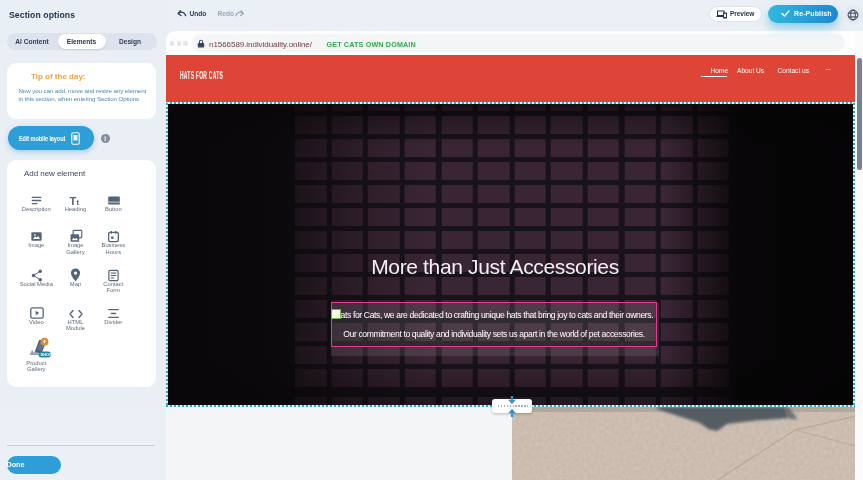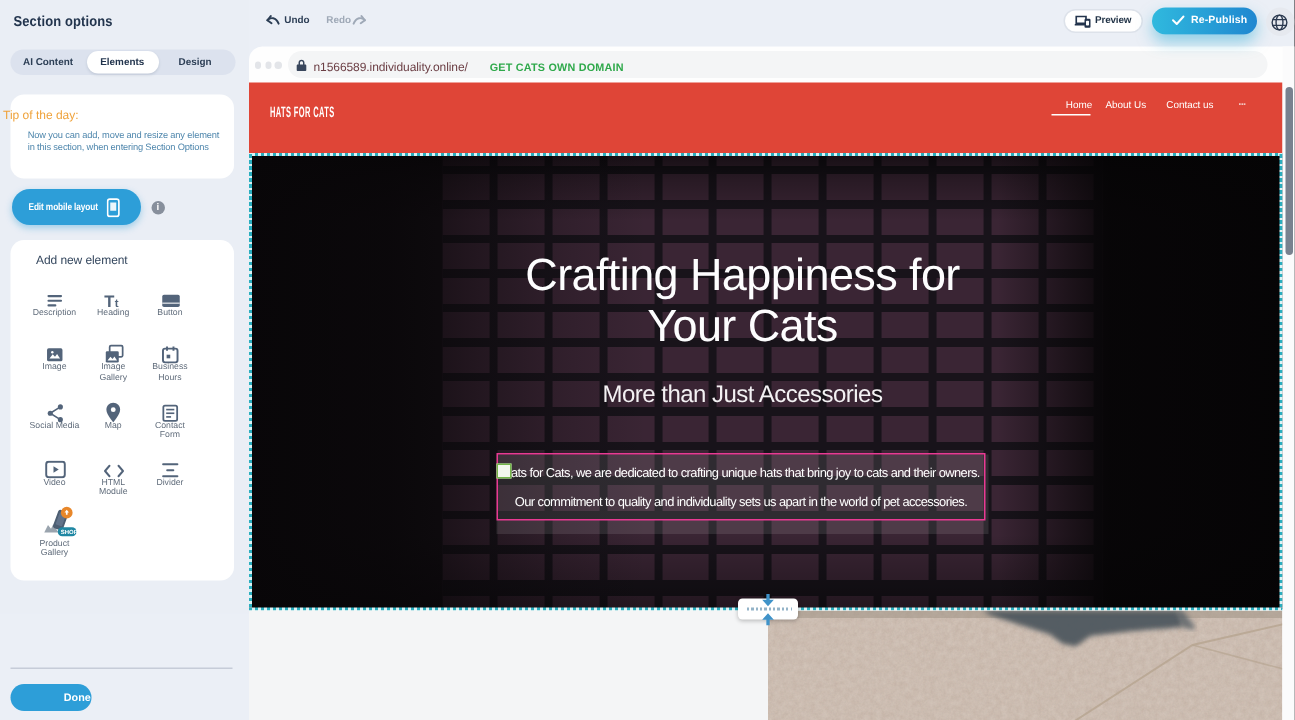--- a/index.html
+++ b/index.html
@@ -41,22 +41,21 @@
       repeating-linear-gradient(0deg, #18131a 0 5.5px, transparent 5.5px 23px);
     background-position:-5.3px -14px, 0 -14px;"></div>
 
   <div class="a" style="left:0;top:0;width:689px;height:304px;
     background:
       linear-gradient(90deg, rgba(8,6,8,.96) 0px, rgba(8,6,8,.8) 95px, rgba(8,6,8,.5) 145px, rgba(8,6,8,.18) 210px, rgba(8,6,8,0) 265px),
       linear-gradient(270deg, rgba(5,4,5,.95) 0px, rgba(5,4,5,.85) 115px, rgba(5,4,5,0) 190px),
       linear-gradient(180deg, rgba(0,0,0,.62) 0px, rgba(0,0,0,.3) 18px, rgba(0,0,0,0) 45px),
       linear-gradient(0deg, rgba(0,0,0,.4) 0px, rgba(0,0,0,0) 50px);"></div>
 
-  <div class="a" style="left:165px;top:65px;width:328px;text-align:center;color:#fdfdfe;font-size:30px;line-height:34.4px;letter-spacing:-.4px;font-weight:400">Crafting Happiness for Your&nbsp;Cats</div>
-  <div class="a" style="left:165px;top:153px;width:328px;text-align:center;color:#f3f1f3;font-size:16px;letter-spacing:-.35px">More than Just Accessories</div>
+  <div class="a" style="left:165px;top:153px;width:328px;text-align:center;color:#f3f1f3;font-size:21px;letter-spacing:-.35px">More than Just Accessories</div>
 
   <div class="a" style="left:165px;top:201px;width:328px;height:53px;background:rgba(255,255,255,.1)"></div>
 
   <div class="a" style="left:164.5px;top:200px;width:326px;height:45px;border:1.5px solid #e93a93"></div>
   <div class="a" style="left:328px;top:204px;width:0;height:0">
       <div style="position:absolute;left:0;top:0;transform:translateX(-50%);text-align:center;white-space:nowrap;color:#fff;font-size:8.6px;line-height:19px;letter-spacing:-.38px">Hats for Cats, we are dedicated to crafting unique hats that bring joy to cats and their owners.<br>Our commitment to quality and individuality sets us apart in the world of pet accessories.</div>
     </div>
 
   <div class="a" style="left:165px;top:207px;width:10px;height:10px;background:#f2f7ee;border:1.5px solid #74b64a"></div>
 </div>
@@ -140,21 +139,21 @@
 <div class="a" id="sidebar" style="left:0;top:0;width:166px;height:409px;background:#eaeef5">
   <div class="a" style="left:9px;top:9px;font-size:9.6px;font-weight:bold;color:#22344d;letter-spacing:.1px;transform:scaleX(.9);transform-origin:left center;white-space:nowrap">Section options</div>
 
   <div class="a" style="left:7px;top:32.5px;width:150px;height:17px;background:#dce2ee;border-radius:8.5px"></div>
   <div class="a" style="left:57.5px;top:33.5px;width:48px;height:15px;background:#fff;border-radius:7.5px;box-shadow:0 1px 2px rgba(40,60,90,.15)"></div>
   <div class="a" style="left:7px;top:38px;width:50px;text-align:center;font-size:6.6px;font-weight:bold;color:#2c3e55">AI Content</div>
   <div class="a" style="left:57.5px;top:38px;width:48px;text-align:center;font-size:6.6px;font-weight:bold;color:#22344d">Elements</div>
   <div class="a" style="left:105px;top:38px;width:50px;text-align:center;font-size:6.6px;font-weight:bold;color:#2c3e55">Design</div>
 
   <div class="a" style="left:7px;top:62.5px;width:149px;height:56px;background:#fff;border-radius:9px"></div>
-  <div class="a" style="left:2px;top:72px;font-size:8px;font-weight:normal;color:#efa23a">Tip of the day:</div>
+  <div class="a" style="left:31px;top:72px;font-size:8px;font-weight:bold;color:#efa23a">Tip of the day:</div>
   <div class="a" style="left:18.5px;top:87px;font-size:6.2px;line-height:7.7px;color:#4e86ac;letter-spacing:-.1px;white-space:nowrap">Now you can add, move and resize any element<br>in this section, when entering Section Options</div>
 
   <div class="a" style="left:7.5px;top:126px;width:86px;height:24px;background:#2d9ed8;border-radius:12px;box-shadow:0 2px 5px rgba(45,158,216,.4)"></div>
   <div class="a" style="left:18.5px;top:134.5px;font-size:6.6px;font-weight:bold;color:#fff;letter-spacing:-.1px;transform:scaleX(.84);transform-origin:left center;white-space:nowrap">Edit mobile layout</div>
   <svg class="a" style="left:71px;top:131.5px" width="9" height="13" viewBox="0 0 18 26">
       <rect x="1.5" y="1.5" width="15" height="23" rx="3" fill="none" stroke="#fff" stroke-width="2.2"></rect>
       <rect x="5" y="6" width="8" height="11" fill="#fff" opacity=".9"></rect>
     </svg>
   <div class="a" style="left:100.5px;top:133.5px;width:9.5px;height:9.5px;border-radius:50%;background:#878f9c;color:#fff;font-size:6.5px;font-weight:bold;text-align:center;line-height:9.5px">i</div>
 
@@ -247,13 +246,13 @@
       </g>
     <circle cx="37" cy="9.5" r="7.8" fill="#e8872a"></circle>
       <path d="M37 5.5 l3 3.7 h-1.9 v3.2 h-2.2 v-3.2 h-1.9 z" fill="#fff"></path>
     <rect x="25" y="29" width="25" height="12" rx="6" fill="#1f87a3"></rect>
       <text x="29" y="38.2" font-family="Liberation Sans" font-size="8" font-weight="bold" fill="#fff">SHOP</text>
   </svg>
   <div class="a lb" style="left:13.3px;top:359.5px">Product<br>Gallery</div>
 </div>
 
 <div class="a" style="left:7px;top:444.5px;width:148px;height:1px;background:#c6ccd8"></div>
-<div class="a" style="left:6.5px;top:456px;width:54px;height:17.5px;background:#2d9ed8;border-radius:9px;color:#fff;font-size:7.2px;font-weight:bold;text-align:right;line-height:17.5px">Done</div>
+<div class="a" style="left:6.5px;top:456px;width:54px;height:17.5px;background:#2d9ed8;border-radius:9px;color:#fff;font-size:7.2px;font-weight:bold;text-align:left;line-height:17.5px">Done</div>
 
 </body></html>

